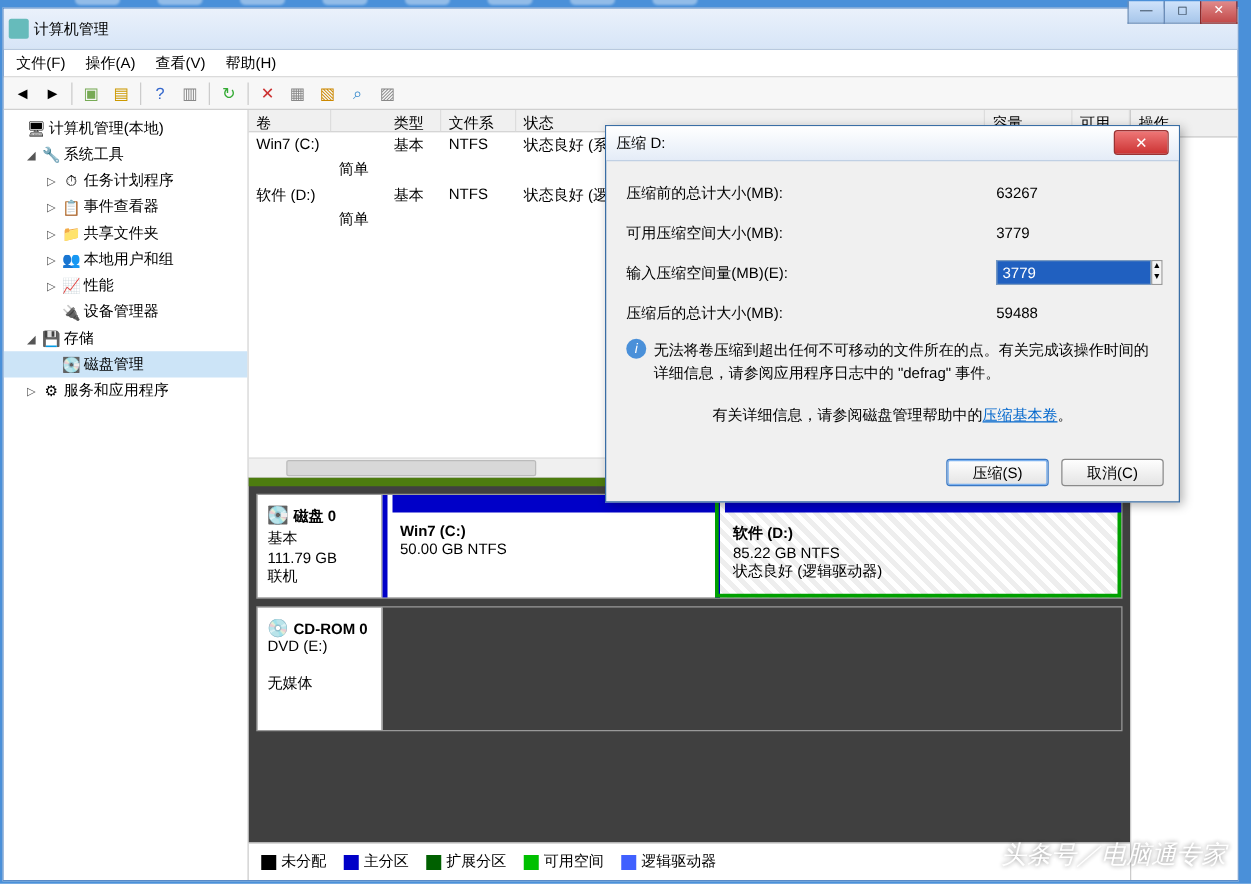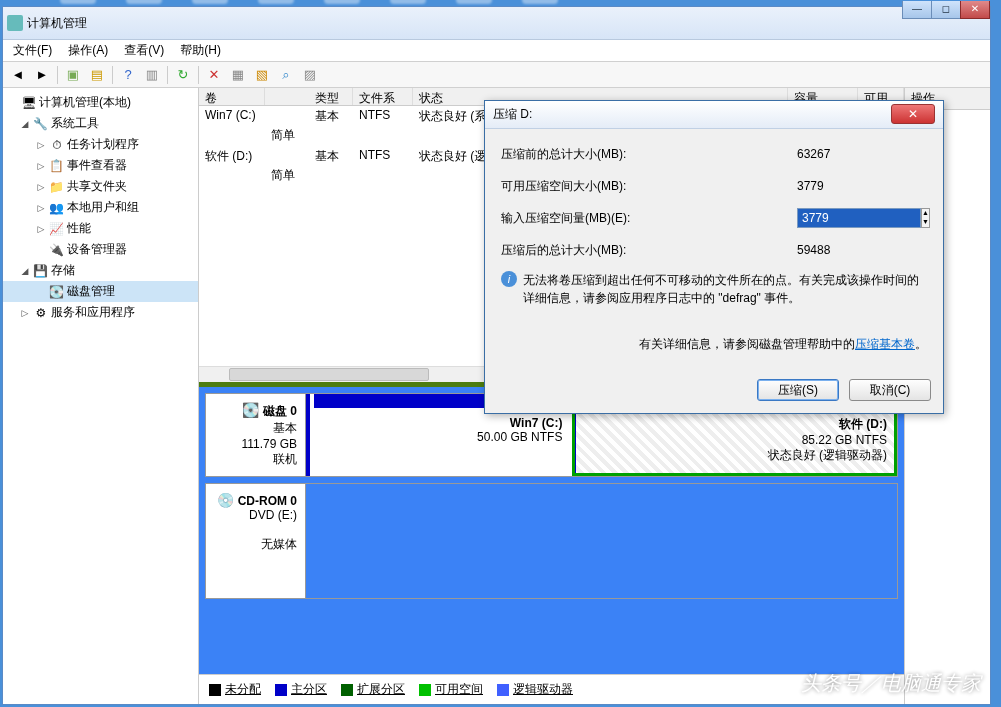--- a/index.html
+++ b/index.html
@@ -32,31 +32,31 @@
 .vol-row span { padding: 1px 6px; }
 .col-vol { width: 66px; }
 .col-layout { width: 44px; margin-top: 19px; }
 .col-type { width: 44px; }
 .col-fs { width: 60px; }
 .col-status { flex: 1; }
 .col-cap { width: 70px; }
 .col-free { width: 46px; }
 .hscroll { height: 16px; background: #f0f0f0; border-top: 1px solid #ddd; position: relative; }
 .hscroll .thumb { position: absolute; left: 30px; top: 1px; width: 200px; height: 13px; background: #d8d8d8; border: 1px solid #bbb; border-radius: 2px; }
-.disk-pane { flex: 1; overflow: auto; background: #3b82f6; border-top: 5px solid #4d7c0f; text-align: right; }
+.disk-pane { flex: 1; overflow: auto; background: #404040; border-top: 7px solid #4d7c0f; }
 .disk-row { display: flex; border: 1px solid #999; margin: 6px; }
 .disk-label { width: 100px; padding: 8px; border-right: 1px solid #999; background: #fff; }
 .disk-label .ic { font-size: 14px; color: #888; }
 .partitions { flex: 1; display: flex; }
 .part { flex: 1; border-left: 4px solid #0000c8; padding: 8px 10px; background: #fff; position: relative; }
 .part.sel { outline: 3px solid #00a000; outline-offset: -3px; background: repeating-linear-gradient(45deg,#fff,#fff 4px,#eee 4px,#eee 8px); border-left-color: #0000c8; }
 .part .sel-bar { position: absolute; left: 4px; right: 0; top: 0; height: 14px; background: #0000c8; }
 .part .pcontent { position: relative; margin-top: 14px; }
 .part b { font-weight: bold; }
-.legend { padding: 6px 10px; border-top: 1px solid #ccc; display: flex; gap: 14px; align-items: center; text-decoration: underline; }
+.legend { padding: 6px 10px; border-top: 1px solid #ccc; display: flex; gap: 14px; align-items: center; }
 .legend .sw { width: 12px; height: 12px; display: inline-block; vertical-align: middle; margin-right: 4px; }
 .right-pane { width: 86px; border-left: 1px solid #ccc; background: #fff; }
 .right-pane .hdr { padding: 2px 6px; background: #f0f0f0; border-bottom: 1px solid #ccc; font-family: Liberation Mono, monospace; }
 .right-pane .arrow { padding: 16px 8px; color: #333; }
 
 .dialog { position: absolute; left: 484px; top: 100px; width: 460px; background: #f0f0f0; border: 1px solid #3a6ea5; box-shadow: 2px 2px 8px rgba(0,0,0,.3); }
 .dialog .dtitle { height: 28px; background: linear-gradient(#fff,#e4ecf7); border-bottom: 1px solid #c0d0e4; display: flex; align-items: center; padding: 0 8px; gap: 30px; }
 .dialog .dtitle .t { flex: 1; }
 .dialog .dclose { width: 44px; height: 20px; background: linear-gradient(#e77,#c33); border: 1px solid #933; border-radius: 3px; color: #fff; text-align: center; line-height: 18px; margin-top: -2px; }
 .dialog .dbody { padding: 14px 16px 10px 16px; }
@@ -235,21 +235,21 @@
             <div class="part sel" style="flex:62">
               <div class="sel-bar"></div>
               <div class="pcontent">
                 <b>软件  (D:)</b><br>
                 <span>85.22 GB NTFS</span><br>
                 <span>状态良好 (逻辑驱动器)</span>
               </div>
             </div>
           </div>
         </div>
-        <div class="disk-row" style="height:116px">
+        <div class="disk-row" style="height:100px">
           <div class="disk-label">
             <span class="ic">💿</span>
             <b>CD-ROM 0</b><br>
             <span>DVD (E:)</span><br><br>
             <span>无媒体</span>
           </div>
           <div class="partitions">
               <div style="flex:1"></div>
             </div>
         </div>
@@ -295,21 +295,21 @@
       </span>
     </div>
     <div class="form-row">
       <span class="lbl">压缩后的总计大小(MB):</span>
       <span class="val">59488</span>
     </div>
     <div class="info-row">
       <span class="ii">i</span>
       <span>无法将卷压缩到超出任何不可移动的文件所在的点。有关完成该操作时间的详细信息，请参阅应用程序日志中的 "defrag" 事件。</span>
     </div>
-    <div class="info-row" style="justify-content:flex-end;margin-top:28px">
+    <div class="info-row" style="justify-content:center;margin-top:16px">
       <span>
         <span>有关详细信息，请参阅磁盘管理帮助中的</span><a class="link">压缩基本卷</a><span>。</span>
       </span>
     </div>
   </div>
   <div class="dbtns">
     <button class="default">压缩(S)</button>
     <button>取消(C)</button>
   </div>
 </div>

